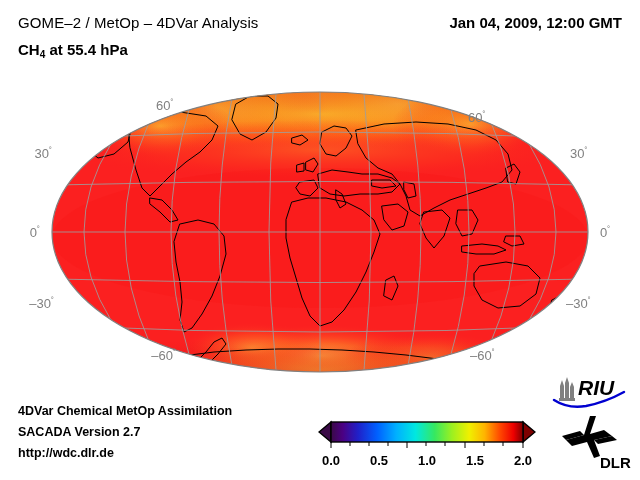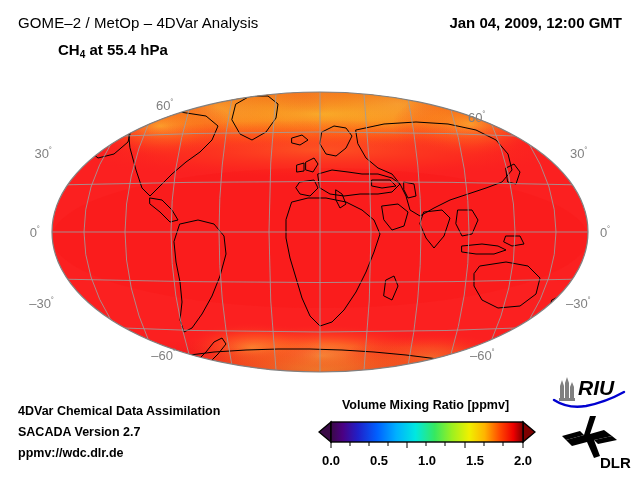--- a/index.html
+++ b/index.html
@@ -26,21 +26,20 @@
     letter-spacing: 0.1px;
     white-space: nowrap;
   }
   #header-subtitle {
     position: absolute;
     left: 18px;
     top: 41px;
     font-size: 15px;
     font-weight: bold;
     white-space: nowrap;
-    margin-left: 40px;
   }
   #header-subtitle sub {
     font-size: 10px;
     vertical-align: baseline;
     position: relative;
     top: 3px;
   }
   #header-timestamp {
     position: absolute;
     right: 18px;
@@ -362,27 +361,26 @@
         <tspan>–30</tspan><tspan class="deg-mark" dy="-4">˚</tspan>
       </text>
       <text class="lat-label" x="470" y="290">
         <tspan>–60</tspan><tspan class="deg-mark" dy="-4">˚</tspan>
       </text>
     </g>
   </svg>
 </div>
 
 <div id="footer-lines">
-  <div>4DVar Chemical Data Assimilation</div>
+  <div>4DVar Chemical MetOp Assimilation</div>
   <div>SACADA Version 2.7</div>
-  <div>ppmv://wdc.dlr.de</div>
+  <div>http://wdc.dlr.de</div>
 </div>
 
 <div id="colorbar-block">
-  <div id="colorbar-title">Volume Mixing Ratio [ppmv]</div>
 
   <svg id="colorbar-svg" width="218" height="54" viewBox="0 0 218 54">
     <defs>
       <linearGradient id="cbGrad" x1="0" y1="0" x2="1" y2="0">
         <stop offset="0%" stop-color="#3a0a46"></stop>
         <stop offset="6%" stop-color="#4b0082"></stop>
         <stop offset="14%" stop-color="#2020c8"></stop>
         <stop offset="24%" stop-color="#0060ff"></stop>
         <stop offset="34%" stop-color="#00b0ff"></stop>
         <stop offset="44%" stop-color="#00e8e0"></stop>

